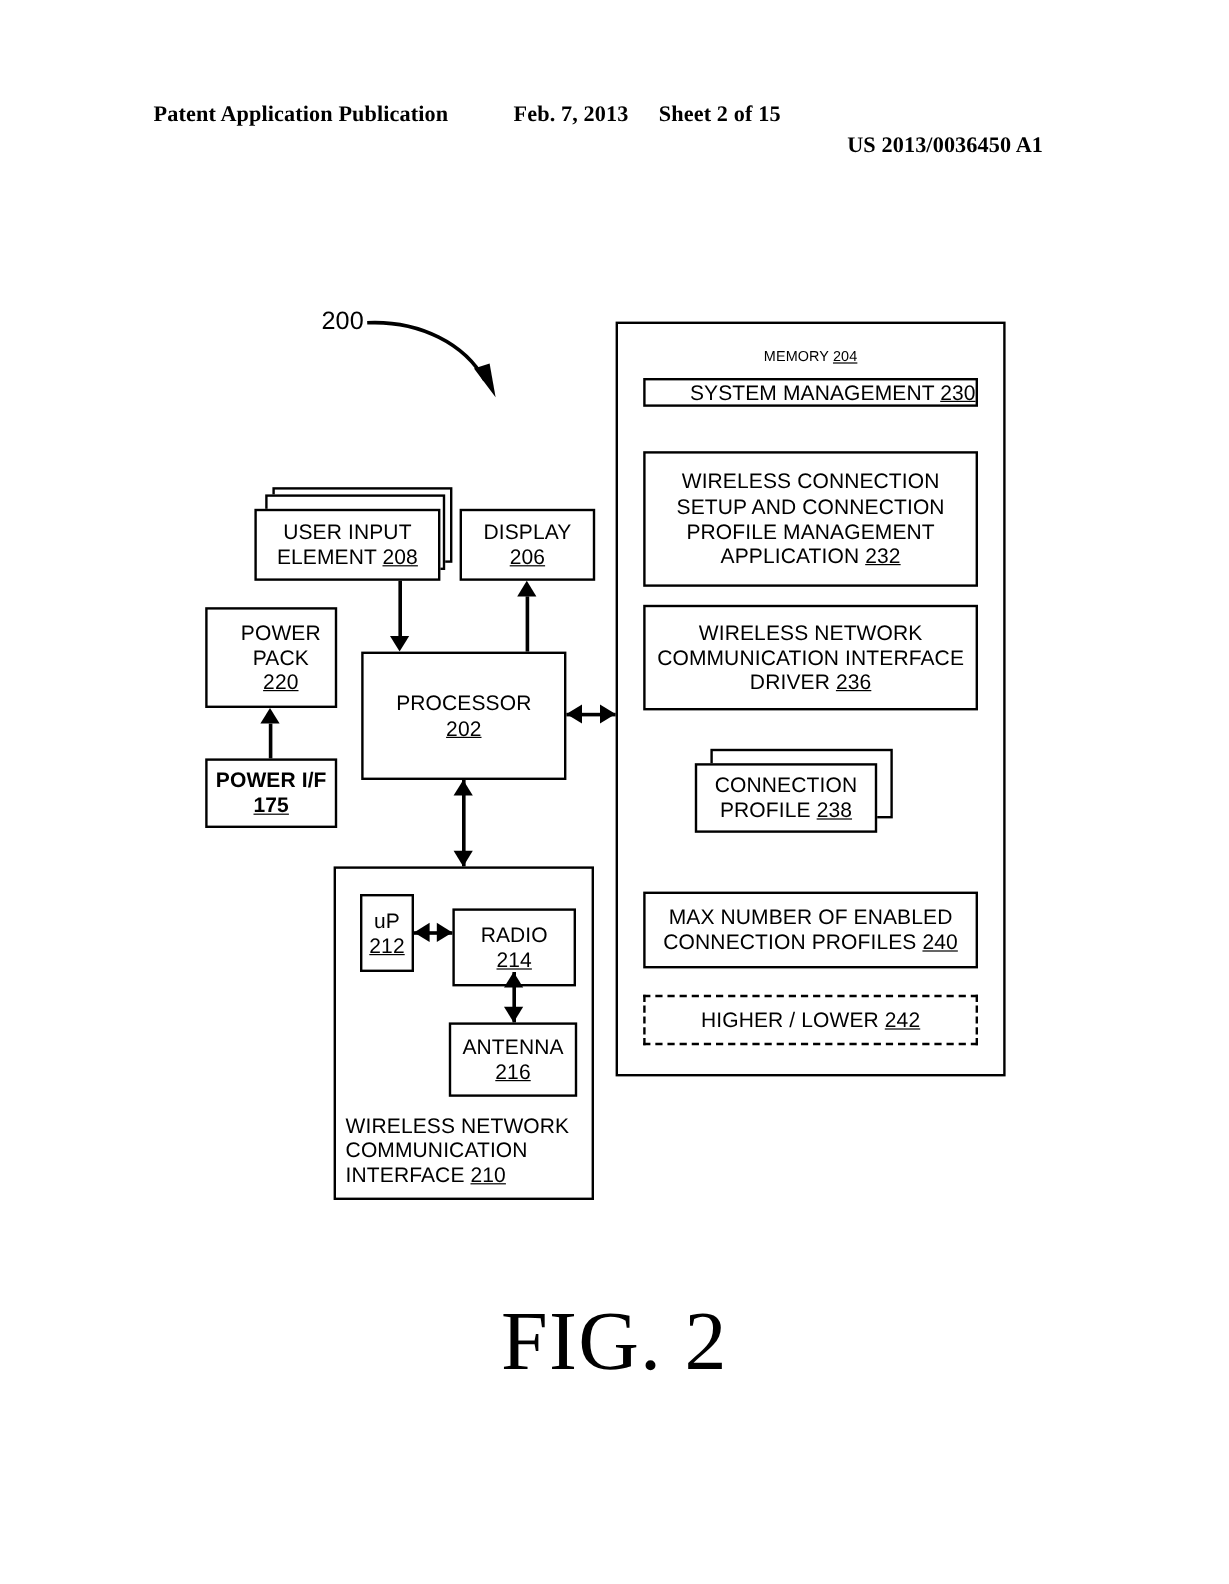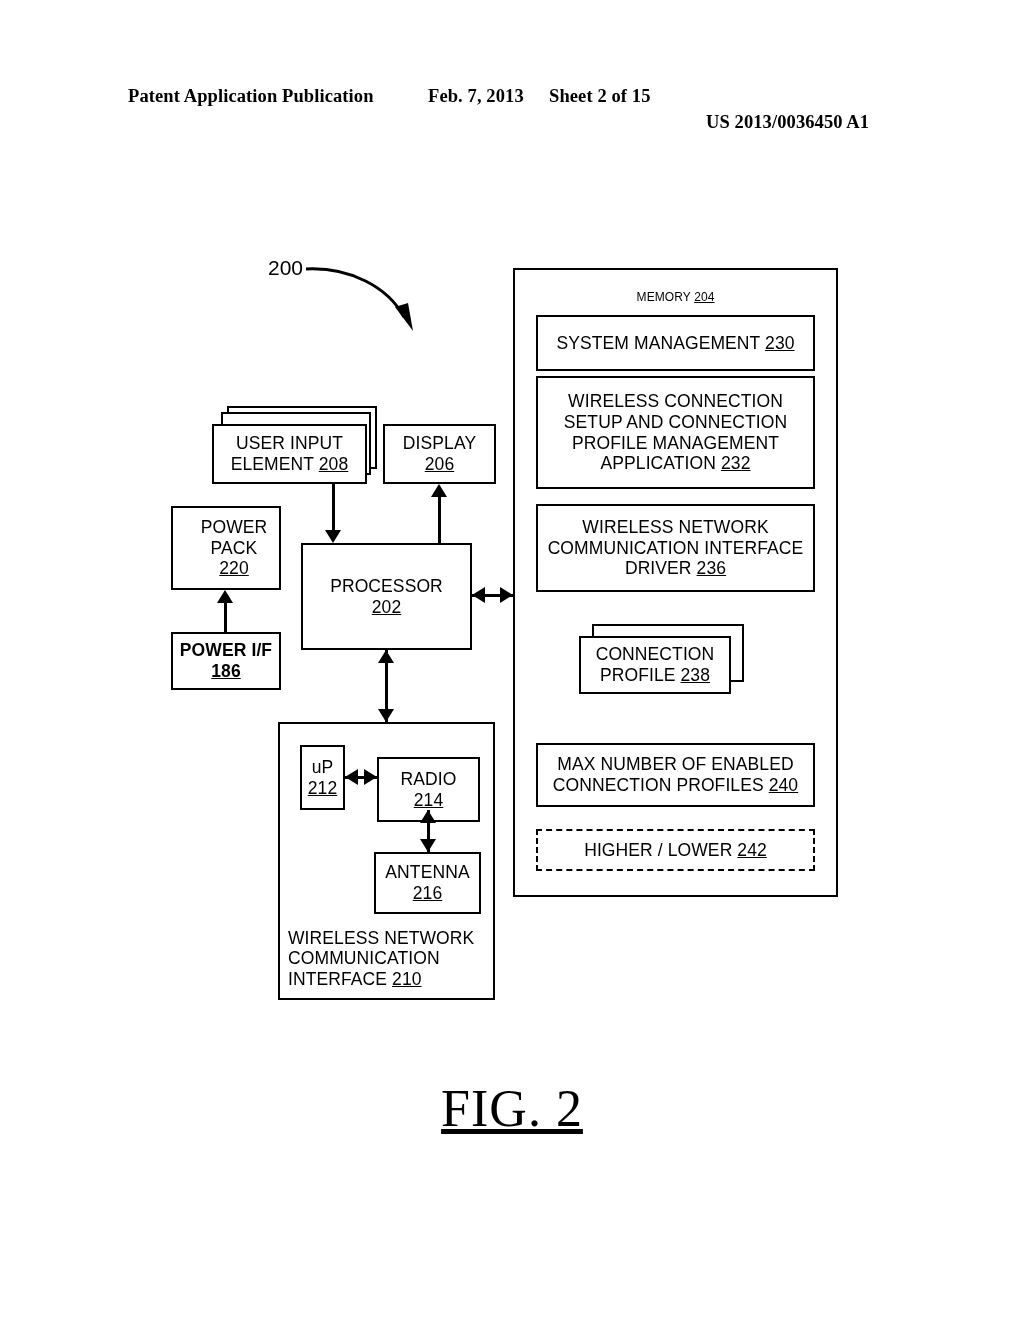--- a/index.html
+++ b/index.html
@@ -110,23 +110,22 @@
   #ref-arrow { position: absolute; left: 300px; top: 255px; }
 
   
   #figcaption {
     position: absolute;
     left: 0;
     top: 1079px;
     width: 1024px;
     text-align: center;
     font-family: "Liberation Serif", serif;
-    font-size: 52px;
+    font-size: 70px;
     letter-spacing: 1px;
-    text-decoration: underline;
   }
 </style>
 </head>
 <body>
 
 <div id="page">
 
   <div id="header">
     <span class="h-pub">Patent Application Publication</span>
     <span class="h-date">Feb. 7, 2013</span>
@@ -137,21 +136,21 @@
   <div id="ref200">200</div>
   <svg id="ref-arrow" width="140" height="90" viewBox="0 0 140 90">
     <path d="M 6 14 C 50 12, 88 32, 104 62" stroke="#000" stroke-width="3" fill="none"></path>
     <polygon points="95,52 113,76 108,48" fill="#000"></polygon>
   </svg>
 
   <div class="box" style="left:513px; top:268px; width:325px; height:629px; justify-content:flex-start; padding-top:10px;">
     <span class="ln" style="font-size:12px; margin-top:10px;"><span>MEMORY</span> <span class="u">204</span></span>
   </div>
 
-  <div class="box" style="left:536px; top:315px; width:279px; height:56px;">
+  <div class="box" style="left:536px; top:315px; width:279px; height:24px;align-items:flex-end;">
     <span class="ln"><span>SYSTEM MANAGEMENT</span> <span class="u">230</span></span>
   </div>
 
   <div class="box" style="left:536px; top:376px; width:279px; height:113px;">
     <span class="ln">WIRELESS CONNECTION</span>
     <span class="ln">SETUP AND CONNECTION</span>
     <span class="ln">PROFILE MANAGEMENT</span>
     <span class="ln"><span>APPLICATION</span> <span class="u">232</span></span>
   </div>
 
@@ -189,21 +188,21 @@
   </div>
 
   <div class="box" style="left:171px; top:506px; width:110px; height:84px;padding-left:16px;">
     <span class="ln">POWER</span>
     <span class="ln">PACK</span>
     <span class="ln u">220</span>
   </div>
 
   <div class="box" style="left:171px; top:632px; width:110px; height:58px;font-weight:bold;">
     <span class="ln">POWER I/F</span>
-    <span class="ln u">186</span>
+    <span class="ln u">175</span>
   </div>
 
   <div class="box" style="left:301px; top:543px; width:171px; height:107px;">
     <span class="ln">PROCESSOR</span>
     <span class="ln u">202</span>
   </div>
 
   <div class="box" style="left:278px; top:722px; width:217px; height:278px; justify-content:flex-end; align-items:flex-start; padding:0 0 8px 8px; text-align:left;">
     <span class="ln">WIRELESS NETWORK</span>
     <span class="ln">COMMUNICATION</span>

